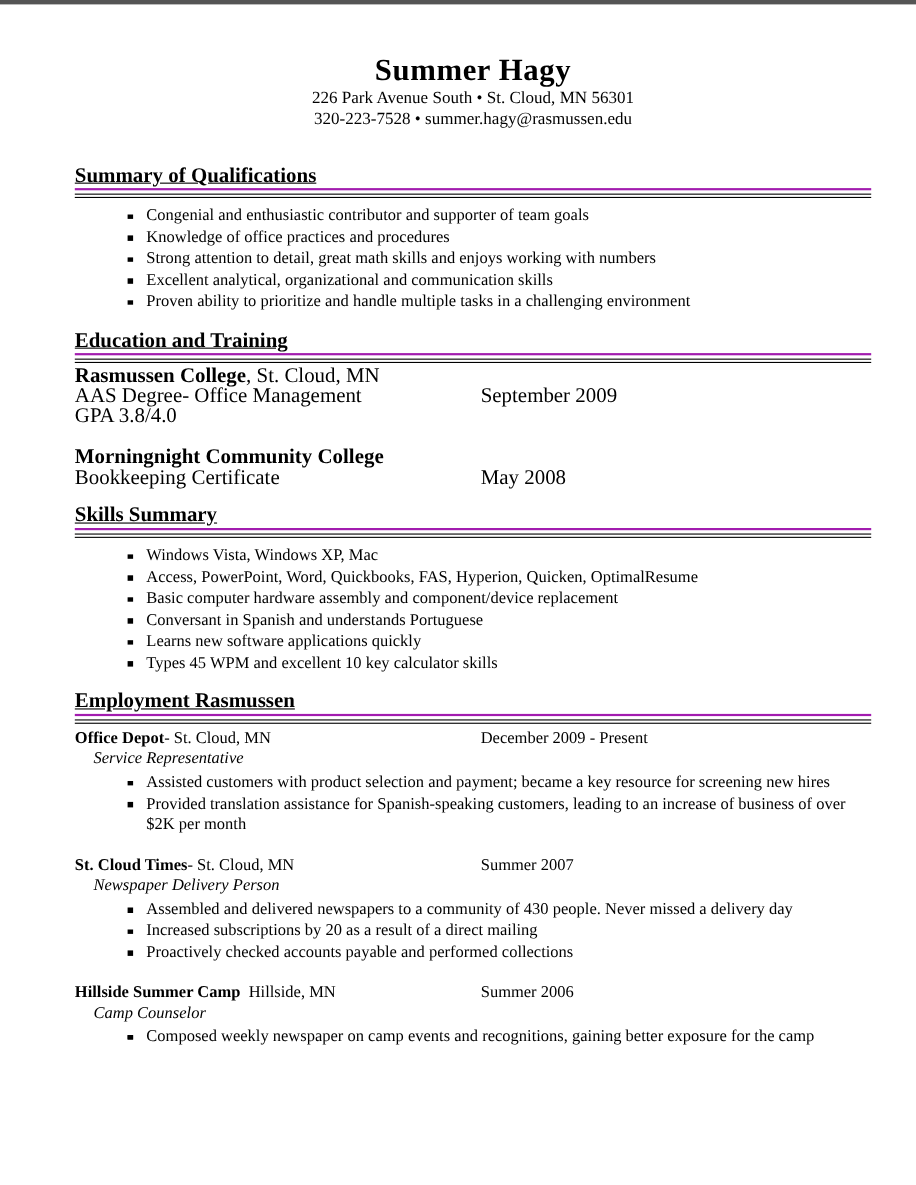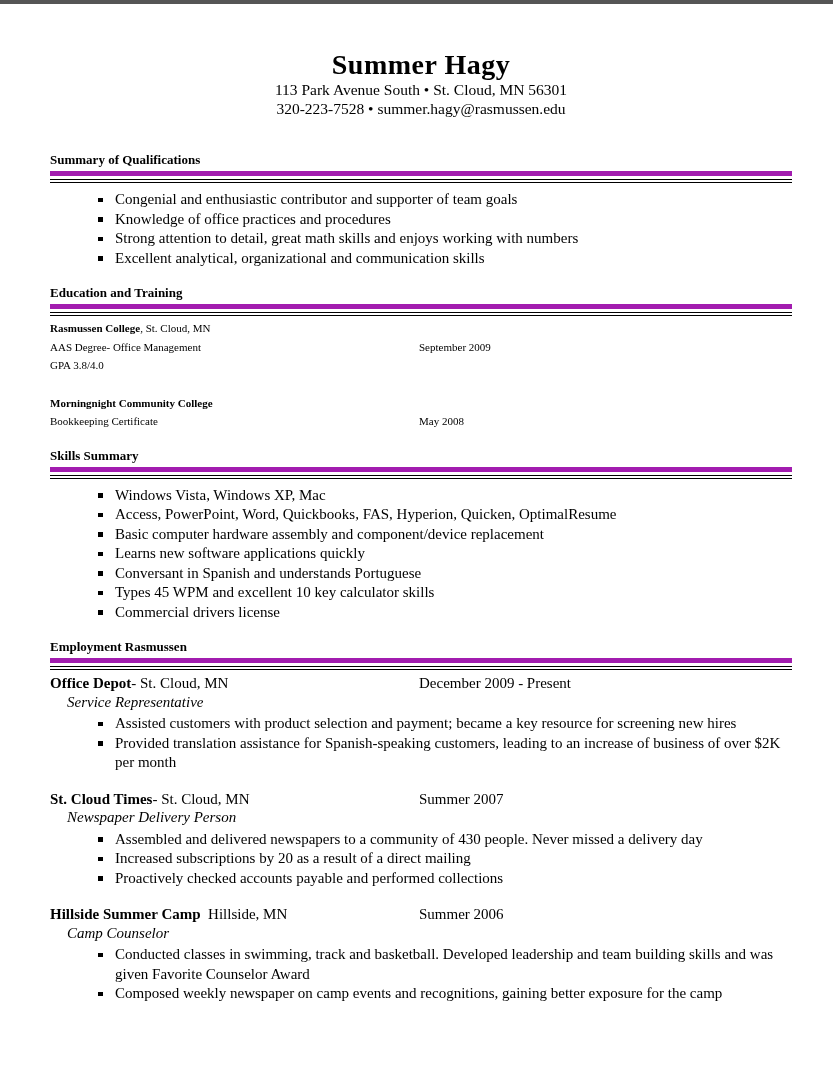--- a/index.html
+++ b/index.html
@@ -11,21 +11,21 @@
     font-family: "Liberation Serif", "DejaVu Serif", serif;
     color: #000000;
     position: relative;
   }
   .top-bar {
     height: 4px;
     width: 100%;
     background: #555555;
   }
   .content {
-    padding: 0 41px 0 50px;
+    padding: 0 41px 0 68px;
   }
   
   .resume-header {
     text-align: center;
     margin-top: 46px;
   }
   .candidate-name {
     font-size: 28px;
     font-weight: bold;
     line-height: 30px;
@@ -33,25 +33,26 @@
   }
   .header-line {
     font-size: 15.5px;
     line-height: 18px;
     margin-top: 1px;
   }
   
   .section { margin-top: 32px; }
   .section.tight { margin-top: 15px; }
   .section-title {
-    font-size: 13px;
+    font-size: 19px;
     font-weight: bold;
     line-height: 20px;
-    border-bottom: 5px solid #a21caf;
+    border-bottom: 2px solid #a21caf;
     padding-bottom: 1px;
+    text-decoration: underline;
   }
   .double-rule {
     margin-top: 3px;
     height: 4px;
     border-top: 1.5px solid #000000;
     border-bottom: 1.5px solid #000000;
   }
   
   ul.bullets {
     list-style: none;
@@ -65,21 +66,21 @@
   }
   .bullet-square {
     position: absolute;
     left: 48px;
     top: 7.5px;
     width: 4.5px;
     height: 4.5px;
     background: #000000;
   }
   
-  .edu-entry { margin-top: 3px; font-size: 11px; line-height: 18.5px; }
+  .edu-entry { margin-top: 3px; font-size: 19px; line-height: 18.5px; }
   .edu-entry + .edu-entry { margin-top: 19px; }
   .row { position: relative; }
   .date-col {
     position: absolute;
     left: 369px;
     top: 0;
     white-space: nowrap;
   }
   .bold { font-weight: bold; }
   .pre { white-space: pre; }
@@ -91,32 +92,33 @@
 </style>
 </head>
 <body>
 
 <div class="top-bar"></div>
 
 <div class="content">
 
   <header class="resume-header">
     <h1 class="candidate-name">Summer Hagy</h1>
-    <div class="header-line">113 Park Avenue South • St. Cloud, MN 56301</div>
+    <div class="header-line">226 Park Avenue South • St. Cloud, MN 56301</div>
     <div class="header-line">320-223-7528 • summer.hagy@rasmussen.edu</div>
   </header>
 
   <section class="section">
     <h2 class="section-title">Summary of Qualifications</h2>
     <div class="double-rule"></div>
     <ul class="bullets">
       <li><span class="bullet-square"></span><span>Congenial and enthusiastic contributor and supporter of team goals</span></li>
       <li><span class="bullet-square"></span><span>Knowledge of office practices and procedures</span></li>
       <li><span class="bullet-square"></span><span>Strong attention to detail, great math skills and enjoys working with numbers</span></li>
       <li><span class="bullet-square"></span><span>Excellent analytical, organizational and communication skills</span></li>
+      <li><span class="bullet-square"></span><span>Proven ability to prioritize and handle multiple tasks in a challenging environment</span></li>
     </ul>
   </section>
 
   <section class="section tight">
     <h2 class="section-title">Education and Training</h2>
     <div class="double-rule"></div>
 
     <div class="edu-entry">
       <div class="row"><span class="bold">Rasmussen College</span><span class="pre">, St. Cloud, MN</span></div>
       <div class="row"><span>AAS Degree- Office Management</span><span class="date-col">September 2009</span></div>
@@ -129,24 +131,23 @@
     </div>
   </section>
 
   <section class="section tight">
     <h2 class="section-title">Skills Summary</h2>
     <div class="double-rule"></div>
     <ul class="bullets">
       <li><span class="bullet-square"></span><span>Windows Vista, Windows XP, Mac</span></li>
       <li><span class="bullet-square"></span><span>Access, PowerPoint, Word, Quickbooks, FAS, Hyperion, Quicken, OptimalResume</span></li>
       <li><span class="bullet-square"></span><span>Basic computer hardware assembly and component/device replacement</span></li>
+      <li><span class="bullet-square"></span><span>Conversant in Spanish and understands Portuguese</span></li>
       <li><span class="bullet-square"></span><span>Learns new software applications quickly</span></li>
-      <li><span class="bullet-square"></span><span>Conversant in Spanish and understands Portuguese</span></li>
       <li><span class="bullet-square"></span><span>Types 45 WPM and excellent 10 key calculator skills</span></li>
-      <li><span class="bullet-square"></span><span>Commercial drivers license</span></li>
     </ul>
   </section>
 
   <section class="section tight">
     <h2 class="section-title">Employment Rasmussen</h2>
     <div class="double-rule"></div>
 
     <div class="job">
       <div class="row"><span class="bold">Office Depot</span><span class="pre">- St. Cloud, MN</span><span class="date-col">December 2009 - Present</span></div>
       <div class="job-role">Service Representative</div>
@@ -163,19 +164,19 @@
         <li><span class="bullet-square"></span><span>Assembled and delivered newspapers to a community of 430 people. Never missed a delivery day</span></li>
         <li><span class="bullet-square"></span><span>Increased subscriptions by 20 as a result of a direct mailing</span></li>
         <li><span class="bullet-square"></span><span>Proactively checked accounts payable and performed collections</span></li>
       </ul>
     </div>
 
     <div class="job">
       <div class="row"><span class="bold">Hillside Summer Camp</span><span class="pre">  Hillside, MN</span><span class="date-col">Summer 2006</span></div>
       <div class="job-role">Camp Counselor</div>
       <ul class="bullets">
-        <li><span class="bullet-square"></span><span>Conducted classes in swimming, track and basketball. Developed leadership and team building skills and was given Favorite Counselor Award</span></li>
+        <li><span class="bullet-square"></span></li>
         <li><span class="bullet-square"></span><span>Composed weekly newspaper on camp events and recognitions, gaining better exposure for the camp</span></li>
       </ul>
     </div>
   </section>
 
 </div>
 
 </body></html>

